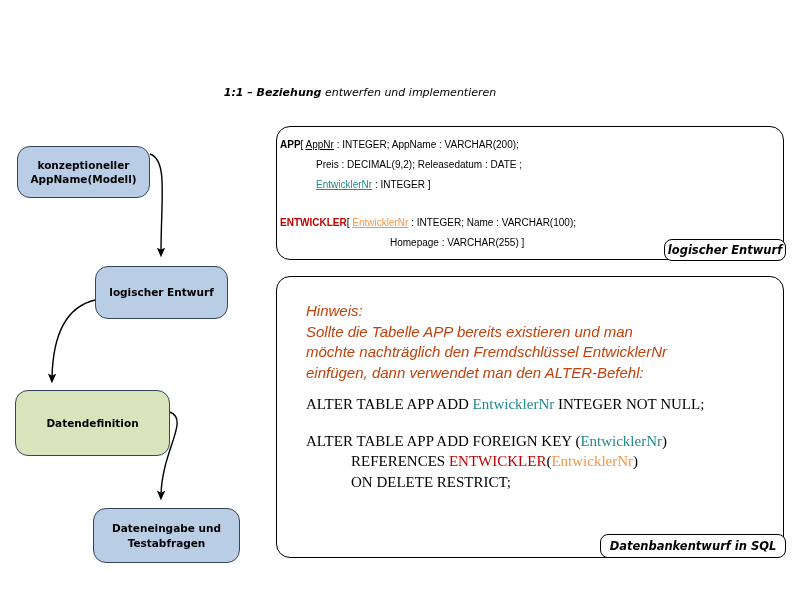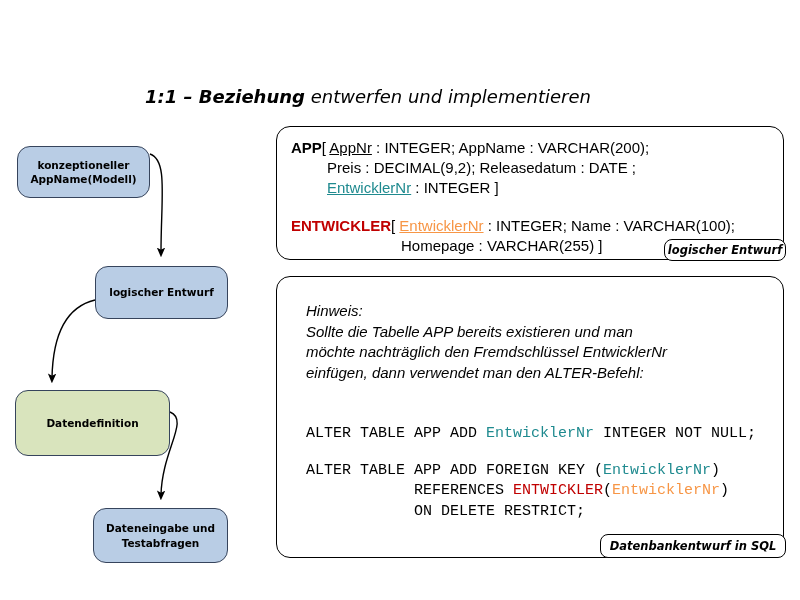--- a/index.html
+++ b/index.html
@@ -29,26 +29,26 @@
     text-align: center;
     font-family: "DejaVu Sans", sans-serif;
     font-size: 48px;
     font-weight: 400;
     color: #000000;
     letter-spacing: 0.3px;
     line-height: 1.1;
   }
   #slide-subtitle {
     position: absolute;
-    left: 16px;
+    left: 8px;
     top: 86px;
     width: 704px;
     text-align: center;
     font-family: "DejaVu Sans", sans-serif;
-    font-size: 18px;
+    font-size: 11px;
     color: #000000;
     font-style: italic;
   }
   #slide-subtitle .strong {
     font-weight: bold;
     font-style: italic;
   }
 
   
   #flowchart {
@@ -73,21 +73,21 @@
     color: #000000;
     line-height: 1.35;
     padding: 2px 6px;
   }
   .flow-box.blue { background: #b9cde5; }
   .flow-box.green { background: #d9e4bd; }
 
   #flow-box-konzept  { left: 17px;  top: 26px;  width: 133px; height: 52px; }
   #flow-box-logisch  { left: 95px;  top: 146px; width: 133px; height: 53px; }
   #flow-box-datendef { left: 15px;  top: 270px; width: 155px; height: 66px; }
-  #flow-box-eingabe  { left: 93px;  top: 388px; width: 135px; height: 55px; }
+  #flow-box-eingabe  { left: 93px;  top: 388px; width: 147px; height: 55px; }
 
   #flow-arrows {
     position: absolute;
     left: 0; top: 0;
     width: 265px; height: 470px;
     pointer-events: none;
   }
 
   
   .panel {
@@ -116,25 +116,25 @@
     justify-content: center;
     white-space: nowrap;
     padding: 0 8px;
   }
   #tag-logical { left: 664px; top: 239px; width: 122px; height: 22px; }
   #tag-sql     { left: 600px; top: 534px; width: 186px; height: 24px; }
 
   
   #schema-text {
     position: absolute;
-    left: 291px;
+    left: 280px;
     top: 138px;
     width: 495px;
     font-family: "Liberation Sans", sans-serif;
-    font-size: 15px;
+    font-size: 10px;
     color: #000000;
     line-height: 1.34;
     white-space: pre;
   }
   #schema-text .b { font-weight: bold; }
   #schema-text .pk { text-decoration: underline; }
   #schema-text .teal { color: #1f8a8f; text-decoration: underline; }
   #schema-text .red { color: #c00000; font-weight: bold; }
   #schema-text .orange { color: #f79646; text-decoration: underline; }
   .schema-line { display: block; height: 20px; }
@@ -142,30 +142,30 @@
 
   
   #hinweis-text {
     position: absolute;
     left: 306px;
     top: 300px;
     width: 470px;
     font-family: "Liberation Sans", sans-serif;
     font-size: 15px;
     font-style: italic;
-    color: #000000;
+    color: #c2410c;
     line-height: 1.42;
     white-space: pre;
   }
   #sql-text {
     position: absolute;
     left: 306px;
-    top: 424px;
+    top: 394px;
     width: 470px;
-    font-family: Liberation Mono, monospace;
+    font-family: Liberation Serif, serif;
     font-size: 15px;
     color: #000000;
     line-height: 1.36;
     white-space: pre;
   }
   #sql-text .teal-plain { color: #1f8a8f; }
   #sql-text .red { color: #c00000; }
   #sql-text .orange-plain { color: #f79646; }
   .sql-line { display: block; height: 20.5px; }
   .sql-gap { display: block; height: 16px; }

